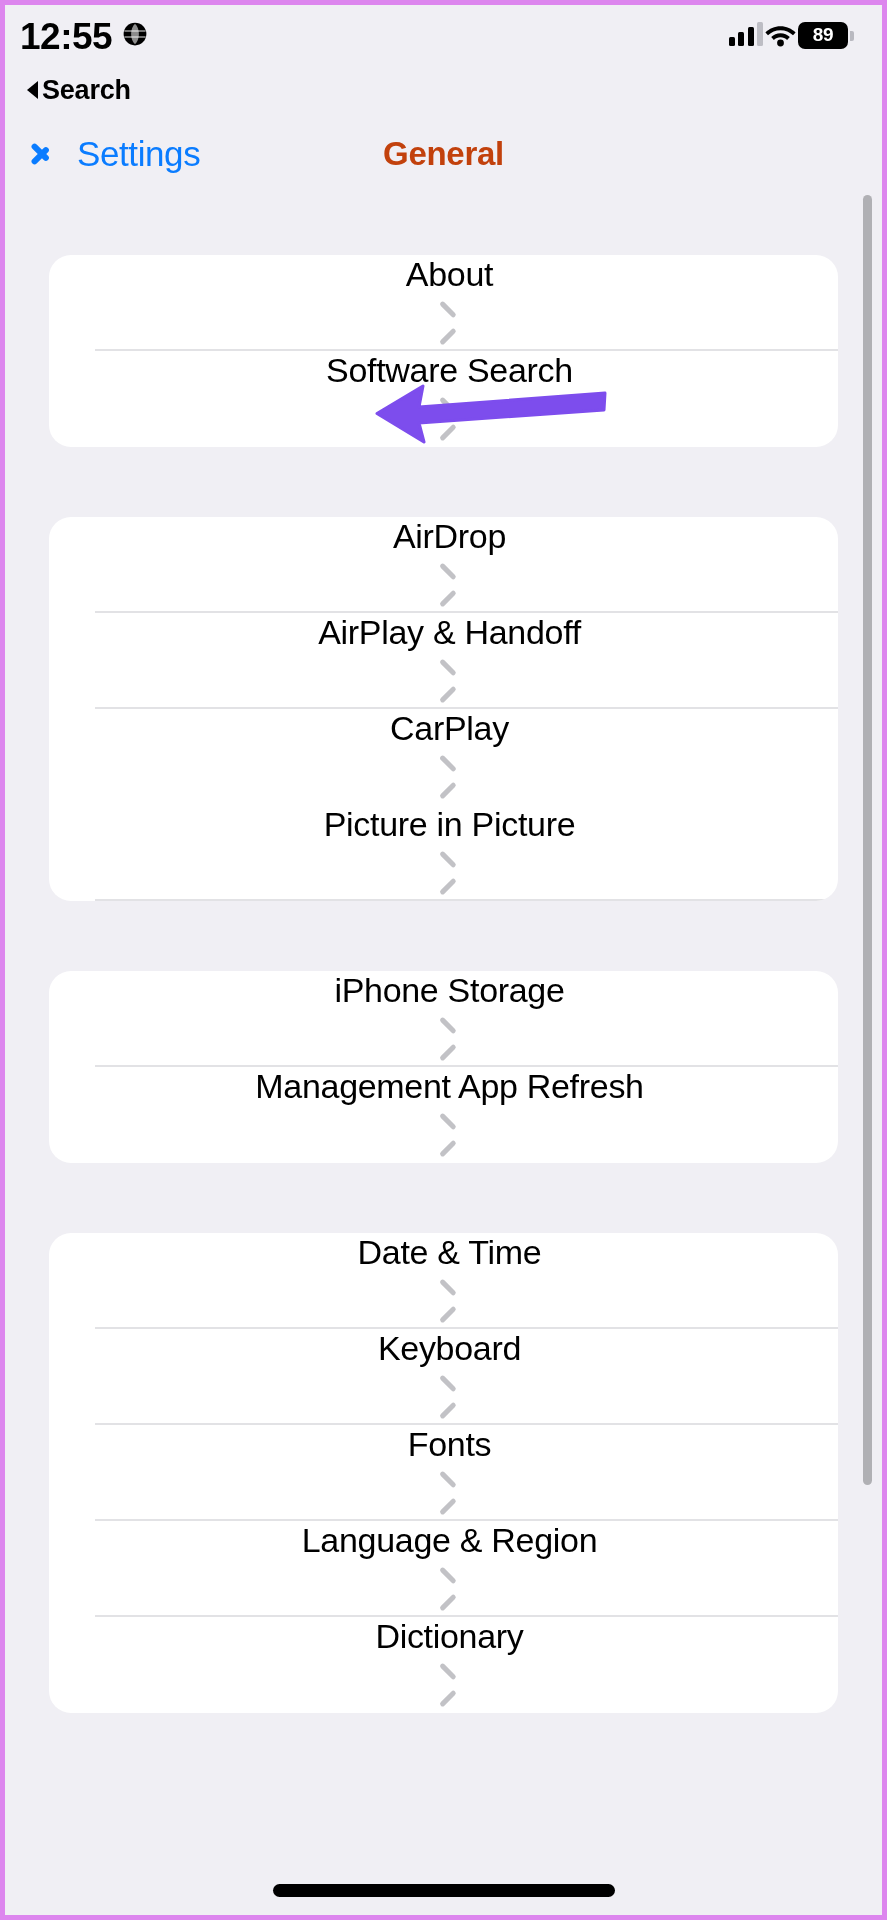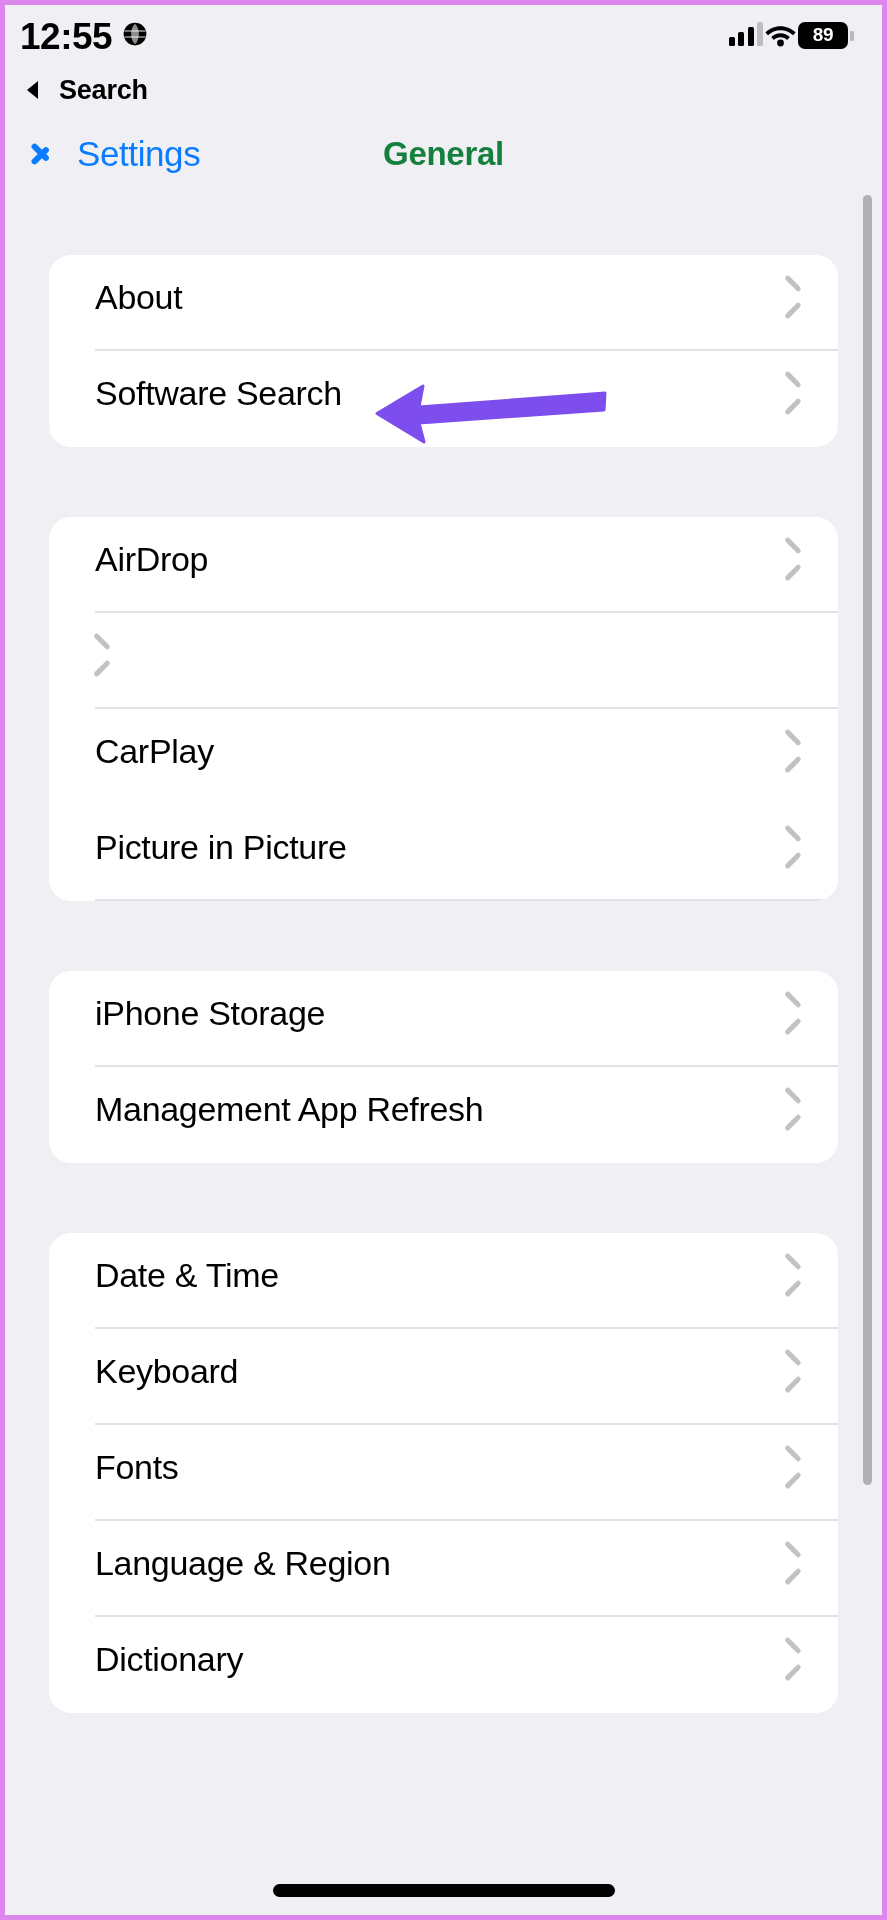--- a/index.html
+++ b/index.html
@@ -49,21 +49,21 @@
   }
   .battery::after {
     content:""; position:absolute; right:-6px; top:9px;
     width:4px; height:10px; background:#b9b9c0;
     border-radius:0 2px 2px 0;
   }
   .battery span { color:#fff; font-size:19px; font-weight:700; letter-spacing:-0.4px; }
 
   
   .search-back {
-    display:flex; align-items:center; gap:21px;
+    display:flex; align-items:center; gap:4px;
     padding: 2px 0 0 22px;
     height: 44px;
   }
   .search-back .tri {
     width:0; height:0;
     border-top: 9px solid transparent;
     border-bottom: 9px solid transparent;
     border-right: 11px solid #000;
   }
   .search-back .lbl { font-size:27px; font-weight:600; color:#000; letter-spacing:-0.2px; }
@@ -85,21 +85,21 @@
   }
   .chev-back::before, .chev-back::after {
     content:""; position:absolute; left:3px;
     width: 22px; height: 6px; background:#0a7cff; border-radius:3px;
   }
   .chev-back::before { top:9px;  transform-origin: left center; transform: rotate(135deg); }
   .chev-back::after  { top:21px; transform-origin: left center; transform: rotate(-135deg); }
   .nav-back-label { font-size:35px; color:#0a7cff; letter-spacing:-0.4px; }
   .nav-title {
     position:absolute; left:0; right:0; text-align:center;
-    font-size:33px; font-weight:700; color:#15803d; letter-spacing:-0.3px;
+    font-size:33px; font-weight:700; color:#c2410c; letter-spacing:-0.3px;
     pointer-events:none;
   }
 
   
   .content {
     position:relative;
     padding: 0 44px;
   }
   .group {
     background:#ffffff;
@@ -108,20 +108,21 @@
   }
   .gap-1 { height: 58px; }
   .gap   { height: 70px; }
 
   .row {
     position:relative;
     display:flex; align-items:center;
     height: 96px;
     padding: 0 34px 12px 46px;
     cursor:pointer;
+    flex-direction:column;
   }
   .row .label {
     font-size:34px; color:#000; letter-spacing:-0.3px;
     flex: 1 1 auto;
   }
   .row-sep {
     position:absolute; left:46px; right:0; bottom:0;
     height:2px; background:#e2e2e5;
   }
   .chev {
@@ -226,20 +227,21 @@
 
     <div class="gap"></div>
 
     <div class="group">
       <div class="row">
         <span class="label">AirDrop</span>
         <span class="chev"></span>
         <span class="row-sep"></span>
       </div>
       <div class="row">
+        <span class="label">AirPlay &amp; Handoff</span>
         <span class="chev"></span>
         <span class="row-sep"></span>
       </div>
       <div class="row">
         <span class="label">CarPlay</span>
         <span class="chev"></span>
       </div>
       <div class="row">
         <span class="label">Picture in Picture</span>
         <span class="chev"></span>

